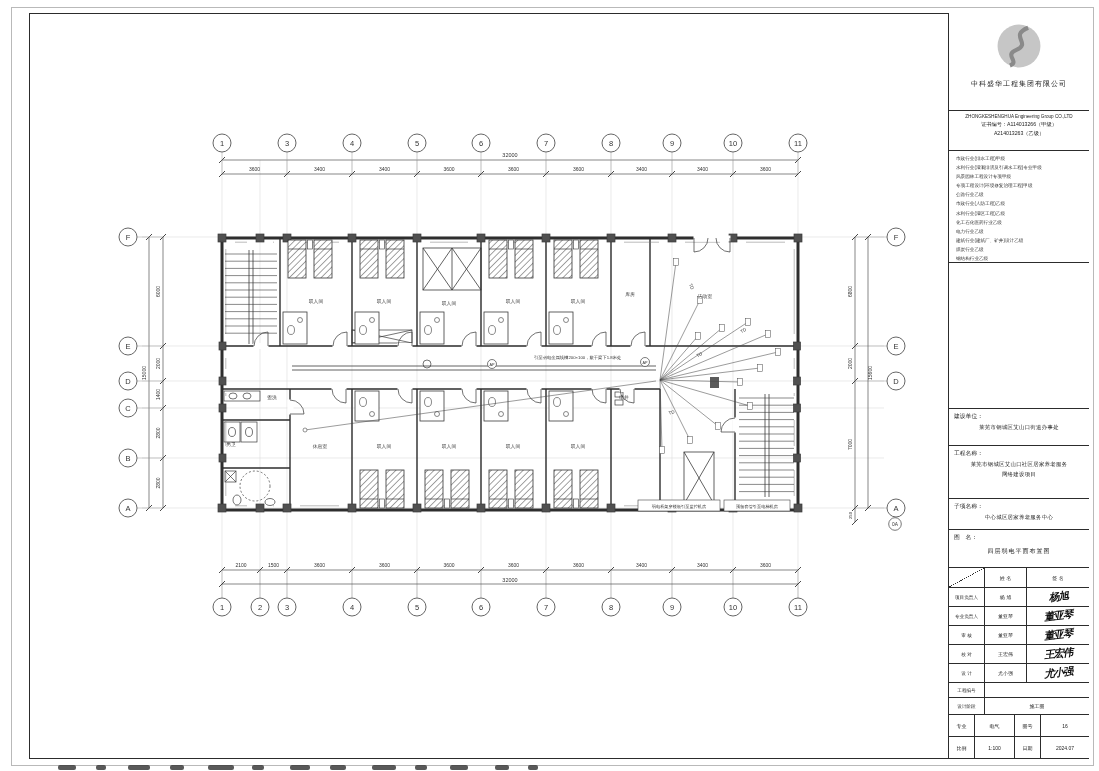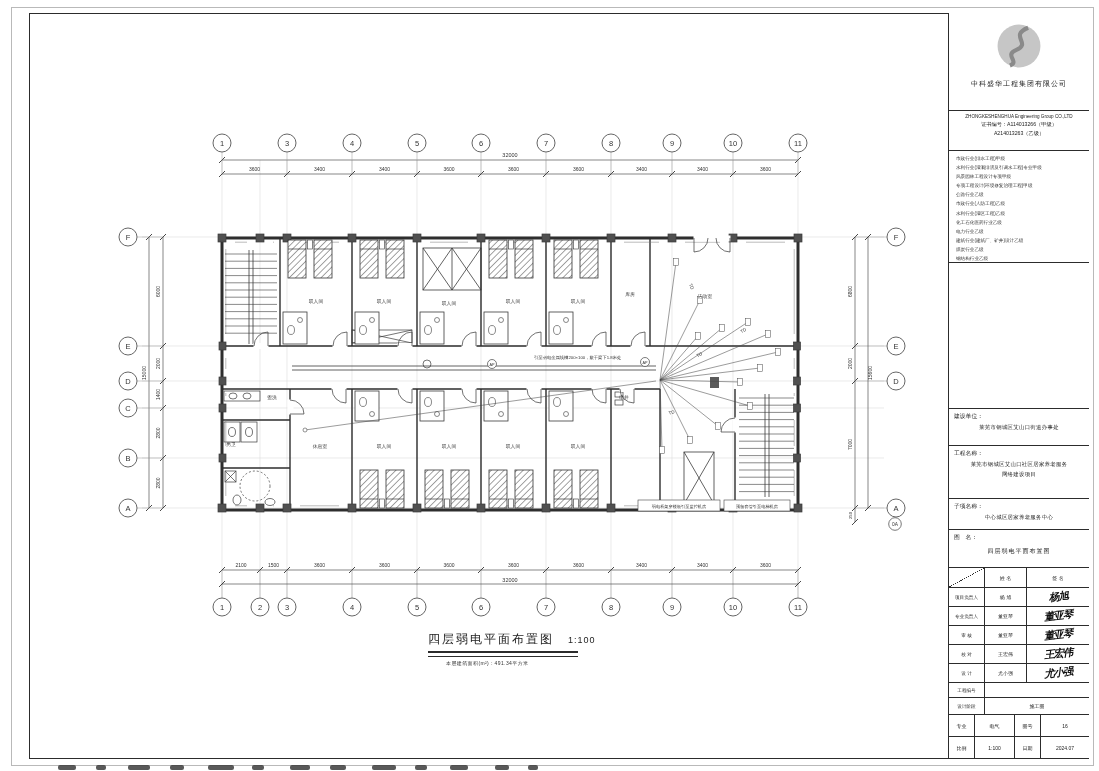--- a/index.html
+++ b/index.html
@@ -651,27 +651,20 @@
       </div>
       <div class="strow h22">
         <div class="stc c26">比例</div>
         <div class="stc c40">1:100</div>
         <div class="stc c26">日期</div>
         <div class="stc c-sign">2024.07</div>
       </div>
     </div>
   </div>
 
-  <div class="dt">
-    <div>
-      <span class="dt-t">四层弱电平面布置图</span><span class="dt-s">1:100</span>
-    </div>
-    <div class="dt-line"></div>
-    <div class="dt-note">本层建筑面积(m²)：491.34平方米</div>
-  </div>
 
   <div id="smudges">
       <div class="smudge" style="left: 58px; width: 18px;"></div>
       <div class="smudge" style="left: 96px; width: 10px;"></div>
       <div class="smudge" style="left: 128px; width: 22px;"></div>
       <div class="smudge" style="left: 170px; width: 14px;"></div>
       <div class="smudge" style="left: 208px; width: 26px;"></div>
       <div class="smudge" style="left: 252px; width: 12px;"></div>
       <div class="smudge" style="left: 290px; width: 20px;"></div>
       <div class="smudge" style="left: 330px; width: 16px;"></div>

